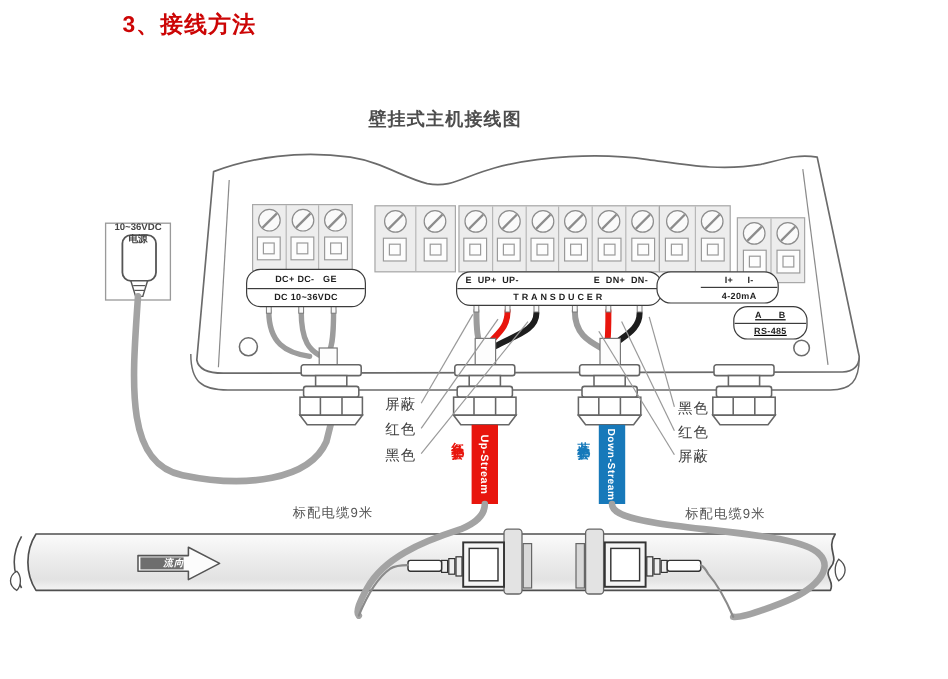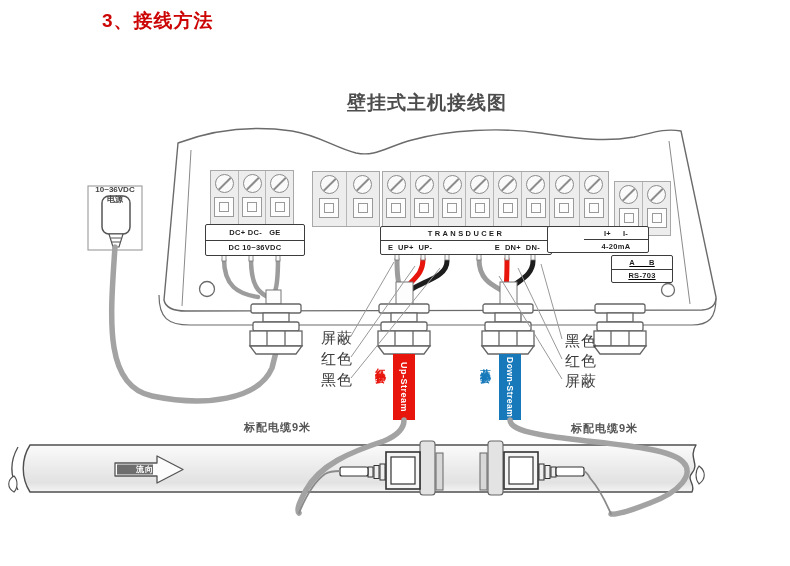--- a/index.html
+++ b/index.html
@@ -1,44 +1,44 @@
 <!DOCTYPE html>
 <html><head>
 <meta charset="utf-8">
 <style>
   html,body{margin:0;padding:0;background:#fff;}
   #stage{position:relative;width:790px;height:566px;background:#fff;overflow:hidden;
          font-family:"Liberation Sans", sans-serif;border-bottom:4px solid #701a75;}
   #diagram-svg{position:absolute;left:0;top:0;z-index:1;}
   .abs{position:absolute;z-index:3;}
   .section-title{left:102px;top:8px;font-size:19px;font-weight:bold;color:#cc0505;letter-spacing:1px;}
-  .diagram-title{left:307px;top:90px;width:200px;text-align:right;font-size:19px;font-weight:bold;color:#4d4d4d;letter-spacing:1px;}
+  .diagram-title{left:307px;top:90px;width:200px;text-align:left;font-size:15px;font-weight:bold;color:#4d4d4d;letter-spacing:1px;}
   .psu-label{left:82px;top:165px;width:66px;text-align:center;font-size:8px;font-weight:bold;color:#444;line-height:9.5px;margin-top:20px;}
   
   .tblock{position:absolute;z-index:2;display:flex;background:#ededed;border:1px solid #a8a8a8;}
   .tcell{flex:1;display:flex;flex-direction:column;align-items:center;}
   .tcell + .tcell{border-left:1px solid #b7b7b7;}
   .screw{margin-top:3px;width:17px;height:17px;border:1.5px solid #8c8c8c;border-radius:50%;background:#fafafa;position:relative;overflow:hidden;}
   .screw i{position:absolute;left:-3px;right:-3px;top:50%;margin-top:-1px;height:2px;background:#8c8c8c;transform:rotate(-45deg);}
   .clamp{margin-top:4px;width:18px;height:18px;border:1.5px solid #9a9a9a;background:#fdfdfd;display:flex;align-items:center;justify-content:center;}
   .clamp i{width:8px;height:8px;border:1.5px solid #9a9a9a;}
   
-  .lbox{position:absolute;z-index:3;background:#fff;border:1.5px solid #3c3c3c;border-radius:2px;display:flex;flex-direction:column;overflow:hidden;}
+  .lbox{position:absolute;z-index:3;background:#fff;border:1.5px solid #3c3c3c;border-radius:12px;display:flex;flex-direction:column;overflow:hidden;}
   .lrow{flex:1;display:flex;align-items:center;justify-content:center;font-size:7.5px;font-weight:bold;color:#1e1e1e;letter-spacing:0.3px;white-space:pre;}
   .lrow + .lrow{border-top:1.2px solid #3c3c3c;}
   .lrow.spread{justify-content:space-between;padding:0 11px 0 7px;}
   .lrow.tducer{letter-spacing:2.4px;}
   
-  .wire-label{font-size:15px;color:#3a3a3a;letter-spacing:1px;white-space:nowrap;}
+  .wire-label{font-size:12px;color:#3a3a3a;letter-spacing:1px;white-space:nowrap;}
   .vtext{writing-mode:vertical-rl;text-orientation:mixed;}
   .sheath{font-size:10.5px;font-weight:bold;letter-spacing:1.5px;}
   .sheath.red{color:#e8150d;}
   .sheath.blue{color:#1779ba;}
   .stream-tag{display:flex;align-items:center;justify-content:center;color:#fff;font-size:9px;font-weight:bold;letter-spacing:0.5px;}
-  .cable-note{font-size:11px;font-weight:bold;color:#555;letter-spacing:1px;white-space:nowrap;}
+  .cable-note{font-size:11px;font-weight:normal;color:#555;letter-spacing:1px;white-space:nowrap;}
   .flow-label{display:flex;align-items:center;justify-content:center;color:#fff;font-size:8px;font-weight:bold;letter-spacing:1px;}
 </style>
 </head>
 <body>
 
 <div id="stage">
 
   <svg id="diagram-svg" width="790" height="566" viewBox="0 0 790 566">
     <defs>
       <linearGradient id="pipeGrad" x1="0" y1="0" x2="0" y2="1">
@@ -301,45 +301,45 @@
           <i></i>
         </div>
       </div>
   </div>
 
   <div class="lbox" style="left:205px;top:224px;width:98px;height:30px;">
     <div class="lrow">DC+ DC-   GE</div>
     <div class="lrow">DC 10~36VDC</div>
   </div>
   <div class="lbox" style="left:380px;top:226px;width:170px;height:27px;">
-    <div class="lrow tducer">TRANSDUCER</div>
     <div class="lrow spread">
       <span>E  UP+  UP-</span>
       <span>E  DN+  DN-</span>
     </div>
+    <div class="lrow tducer">TRANSDUCER</div>
   </div>
   <div class="lbox" style="left:547px;top:226px;width:64px;height:25px;padding-left:36px;">
     <div class="lrow">I+     I-</div>
     <div class="lrow">4-20mA</div>
   </div>
   <div class="lbox" style="left:611px;top:255px;width:60px;height:26px;text-decoration:underline;">
     <div class="lrow">A      B</div>
-    <div class="lrow">RS-703</div>
+    <div class="lrow">RS-485</div>
   </div>
 
   <div class="abs wire-label" style="left:321px;top:329px;">屏蔽</div>
   <div class="abs wire-label" style="left:321px;top:350px;">红色</div>
   <div class="abs wire-label" style="left:321px;top:371px;">黑色</div>
   <div class="abs wire-label" style="left:565px;top:332px;">黑色</div>
   <div class="abs wire-label" style="left:565px;top:352px;">红色</div>
   <div class="abs wire-label" style="left:565px;top:372px;">屏蔽</div>
 
   <div class="abs vtext sheath red" style="left:374px;top:360px;height:58px;">红色护套</div>
   <div class="abs vtext stream-tag" style="left:393px;top:356px;width:22px;height:62px;">Up-Stream</div>
   <div class="abs vtext sheath blue" style="left:479px;top:360px;height:58px;">蓝色护套</div>
   <div class="abs vtext stream-tag" style="left:499px;top:356px;width:22px;height:62px;font-size:8.5px;">Down-Stream</div>
 
   <div class="abs cable-note" style="left:244px;top:420px;">标配电缆9米</div>
   <div class="abs cable-note" style="left:571px;top:421px;">标配电缆9米</div>
 
-  <div class="abs flow-label" style="left:117px;top:464px;width:56px;height:11px;">流向</div>
+  <div class="abs flow-label" style="left:117px;top:464px;width:56px;height:11px;font-style:italic;">流向</div>
 
 </div>
 
 </body></html>

